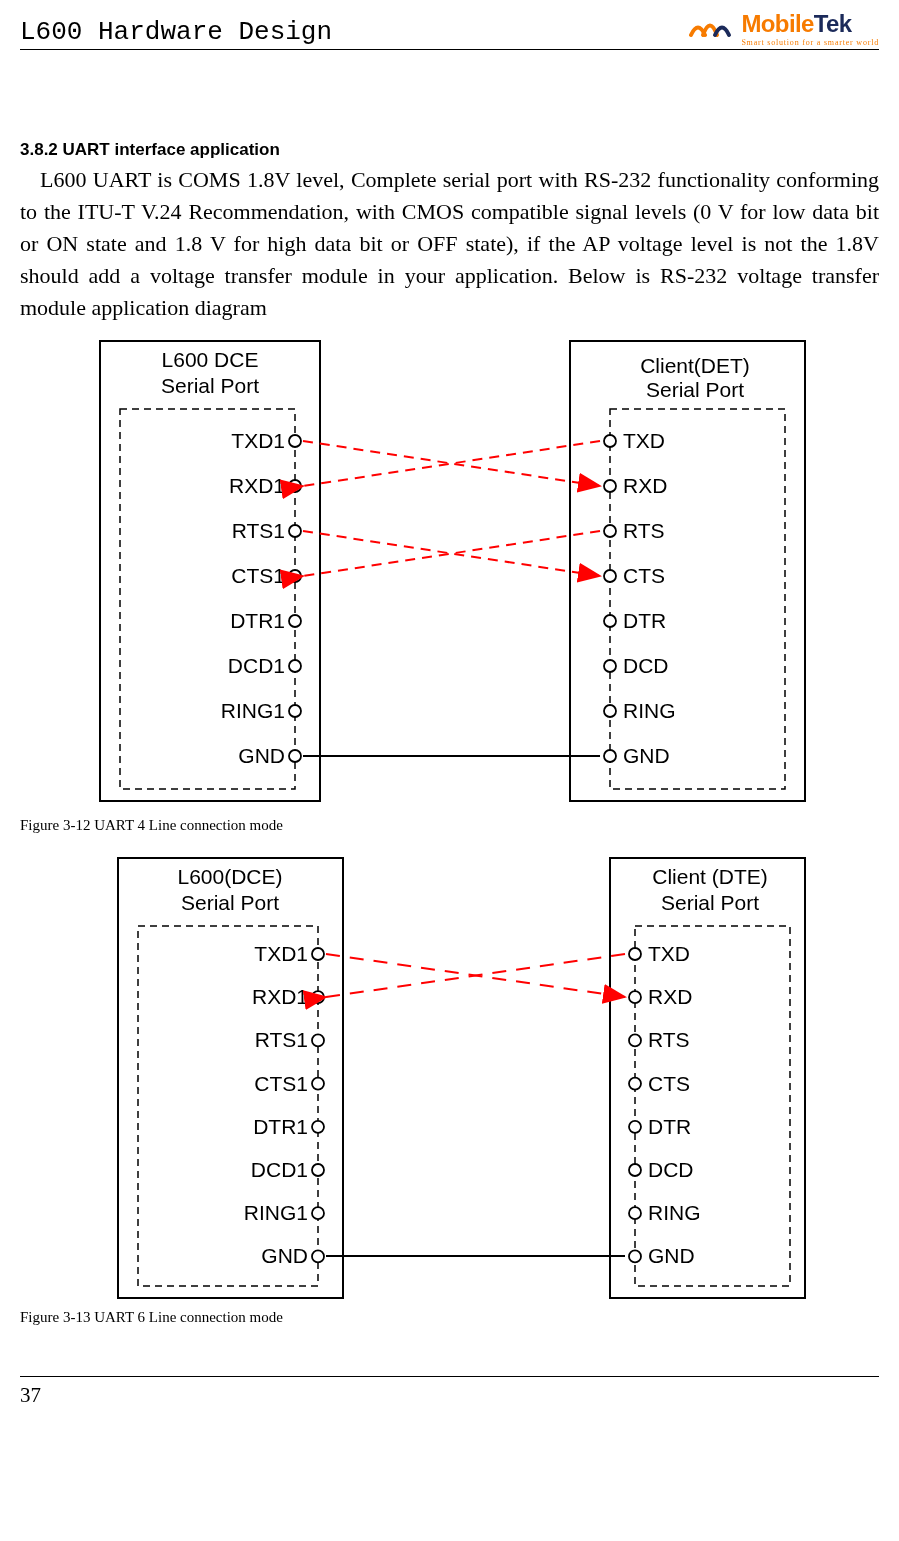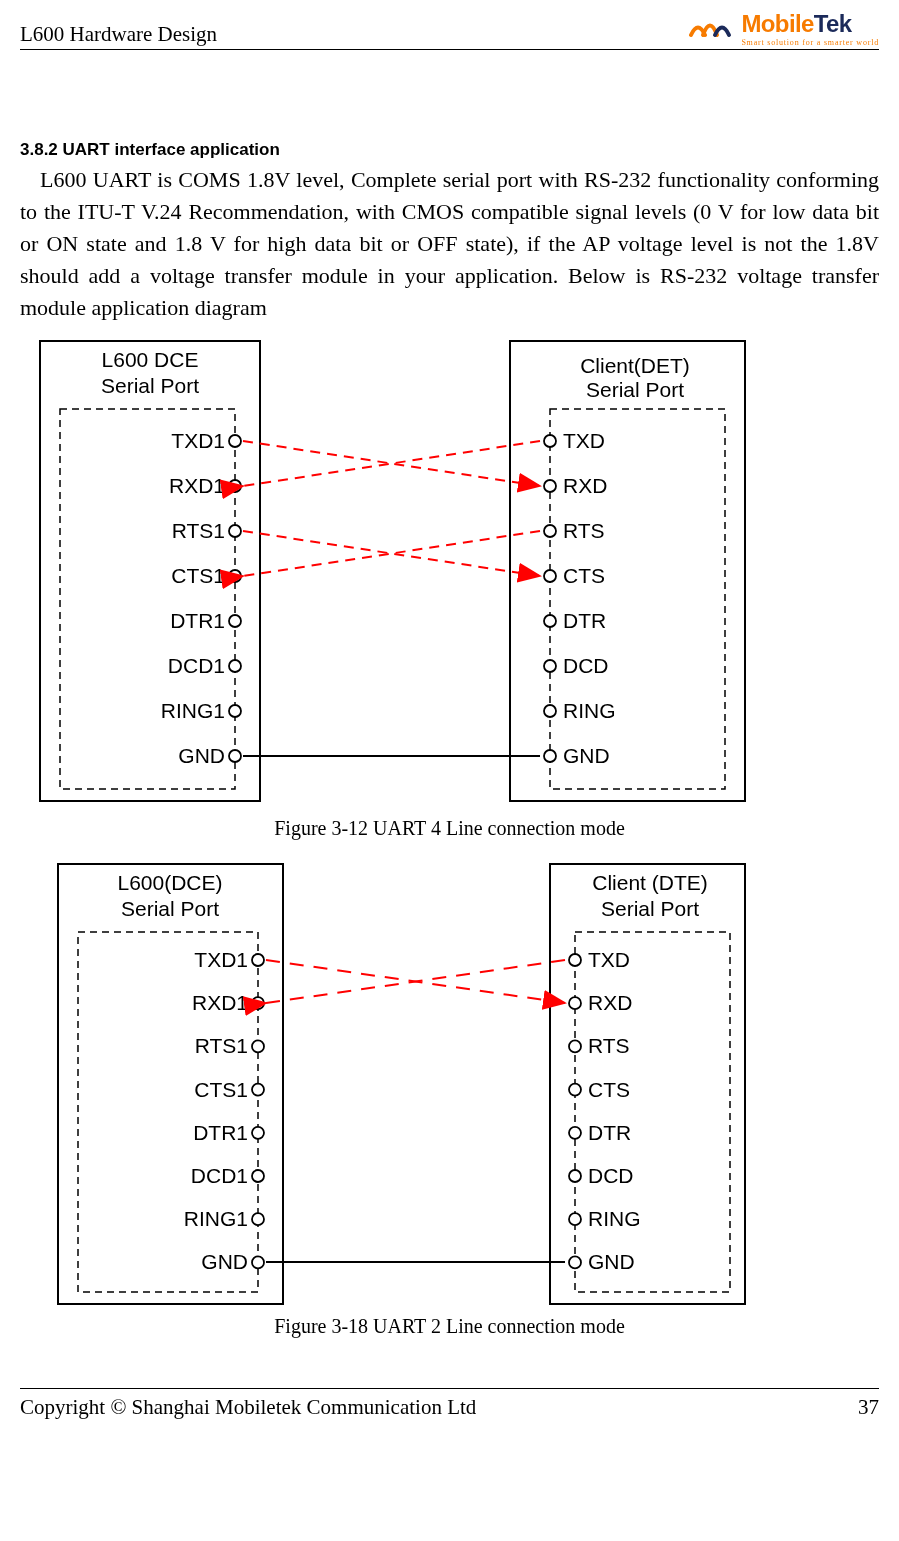--- a/index.html
+++ b/index.html
@@ -15,21 +15,22 @@
   }
   .header-bar {
     display: flex;
     justify-content: space-between;
     align-items: flex-end;
     border-bottom: 1.5px solid #000;
     padding-bottom: 2px;
     margin-bottom: 90px;
   }
   .header-left {
-    font-size: 21px;
+    font-size: 26px;
+    font-family: Liberation Mono, monospace;
   }
   .logo {
     display: flex;
     align-items: center;
   }
   .logo-waves { display: inline-block; }
   .logo-text {
     display: flex;
     flex-direction: column;
     margin-left: 8px;
@@ -56,25 +57,25 @@
   }
   .para {
     font-size: 22px;
     line-height: 1.45;
     text-align: justify;
     margin: 0 0 8px 0;
     text-indent: 20px;
   }
   .figure-wrap {
     display: flex;
+    justify-content: center;
     margin: 6px 0 0 0;
   }
   .caption {
-    text-align: center;
-    font-size: 20px;
+    font-size: 15px;
     margin: 6px 0 14px 0;
   }
   .footer {
     margin-top: 50px;
     border-top: 1.5px solid #000;
     padding-top: 6px;
     display: flex;
     justify-content: space-between;
     font-size: 21px;
   }
@@ -230,20 +231,19 @@
           <text x="568" y="372.20000000000005" text-anchor="start">RING</text>
           <circle cx="555" cy="408.40000000000003" r="6" fill="#fff" stroke="#000" stroke-width="1.8"></circle>
           <text x="568" y="415.40000000000003" text-anchor="start">GND</text>
         </g>
       <line x1="246" y1="408" x2="545" y2="408" stroke="#000" stroke-width="2"></line>
 
       <line x1="246" y1="106" x2="545" y2="149" stroke="#ff0000" stroke-width="2" stroke-dasharray="14 10" marker-end="url(#ahr2)"></line>
       <line x1="545" y1="106" x2="246" y2="149" stroke="#ff0000" stroke-width="2" stroke-dasharray="14 10" marker-end="url(#ahl2)"></line>
     </svg>
   </div>
-  <div class="caption">Figure 3-18 UART 2 Line connection mode</div>
+  <div class="caption">Figure 3-13 UART 6 Line connection mode</div>
 
   <div class="footer">
-    <span>Copyright © Shanghai Mobiletek Communication Ltd</span>
     <span>37</span>
   </div>
 
 </div>
 
 </body></html>

